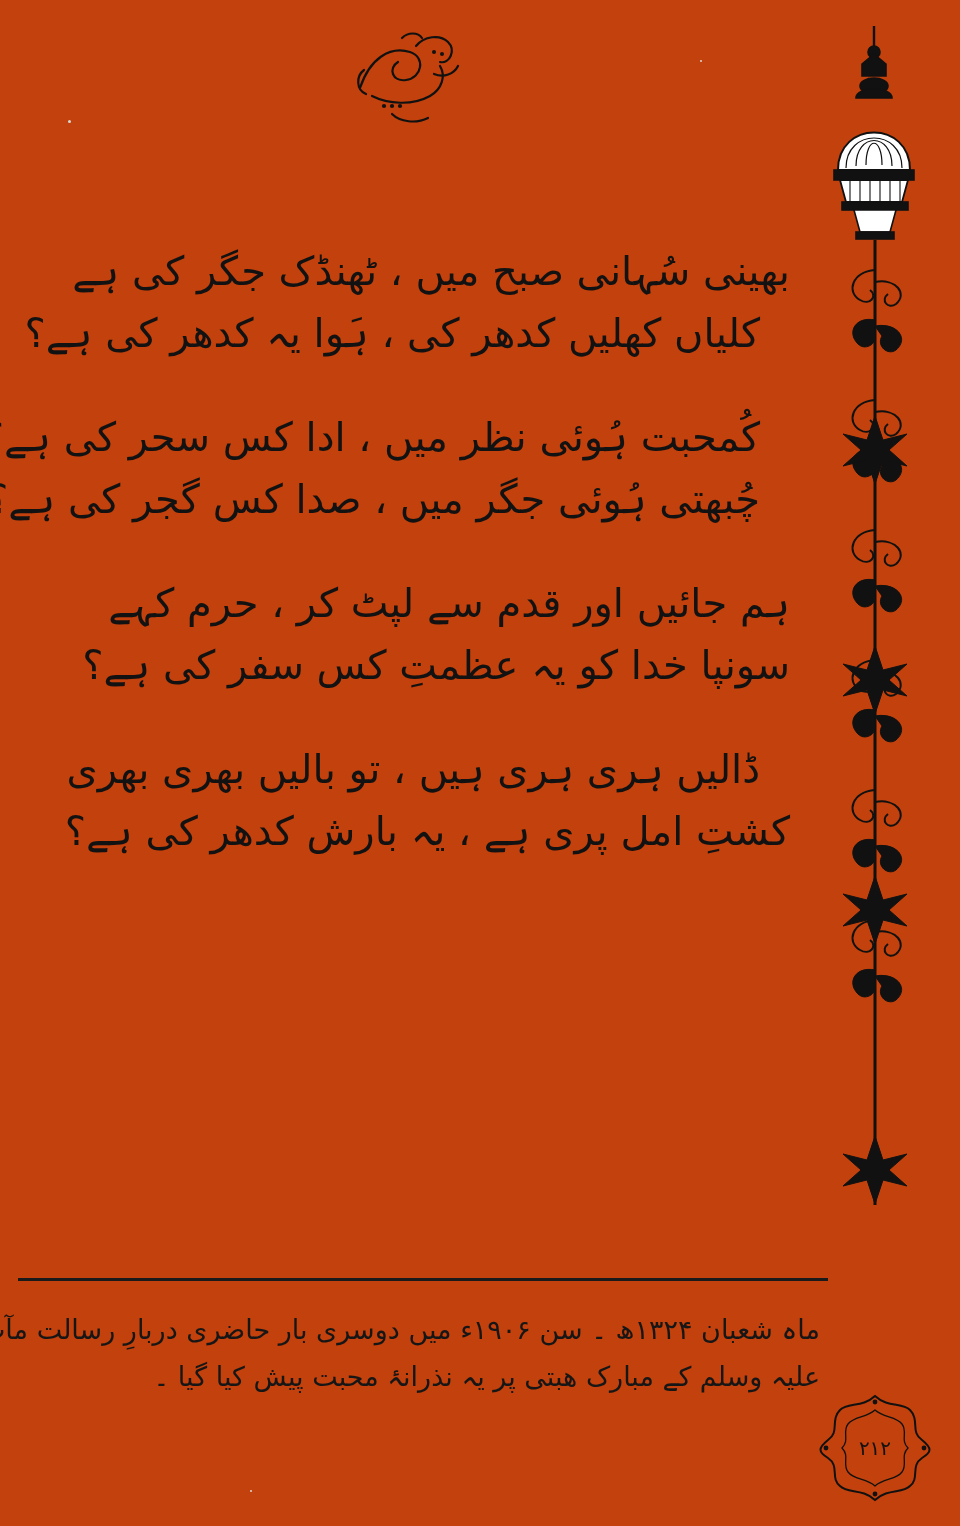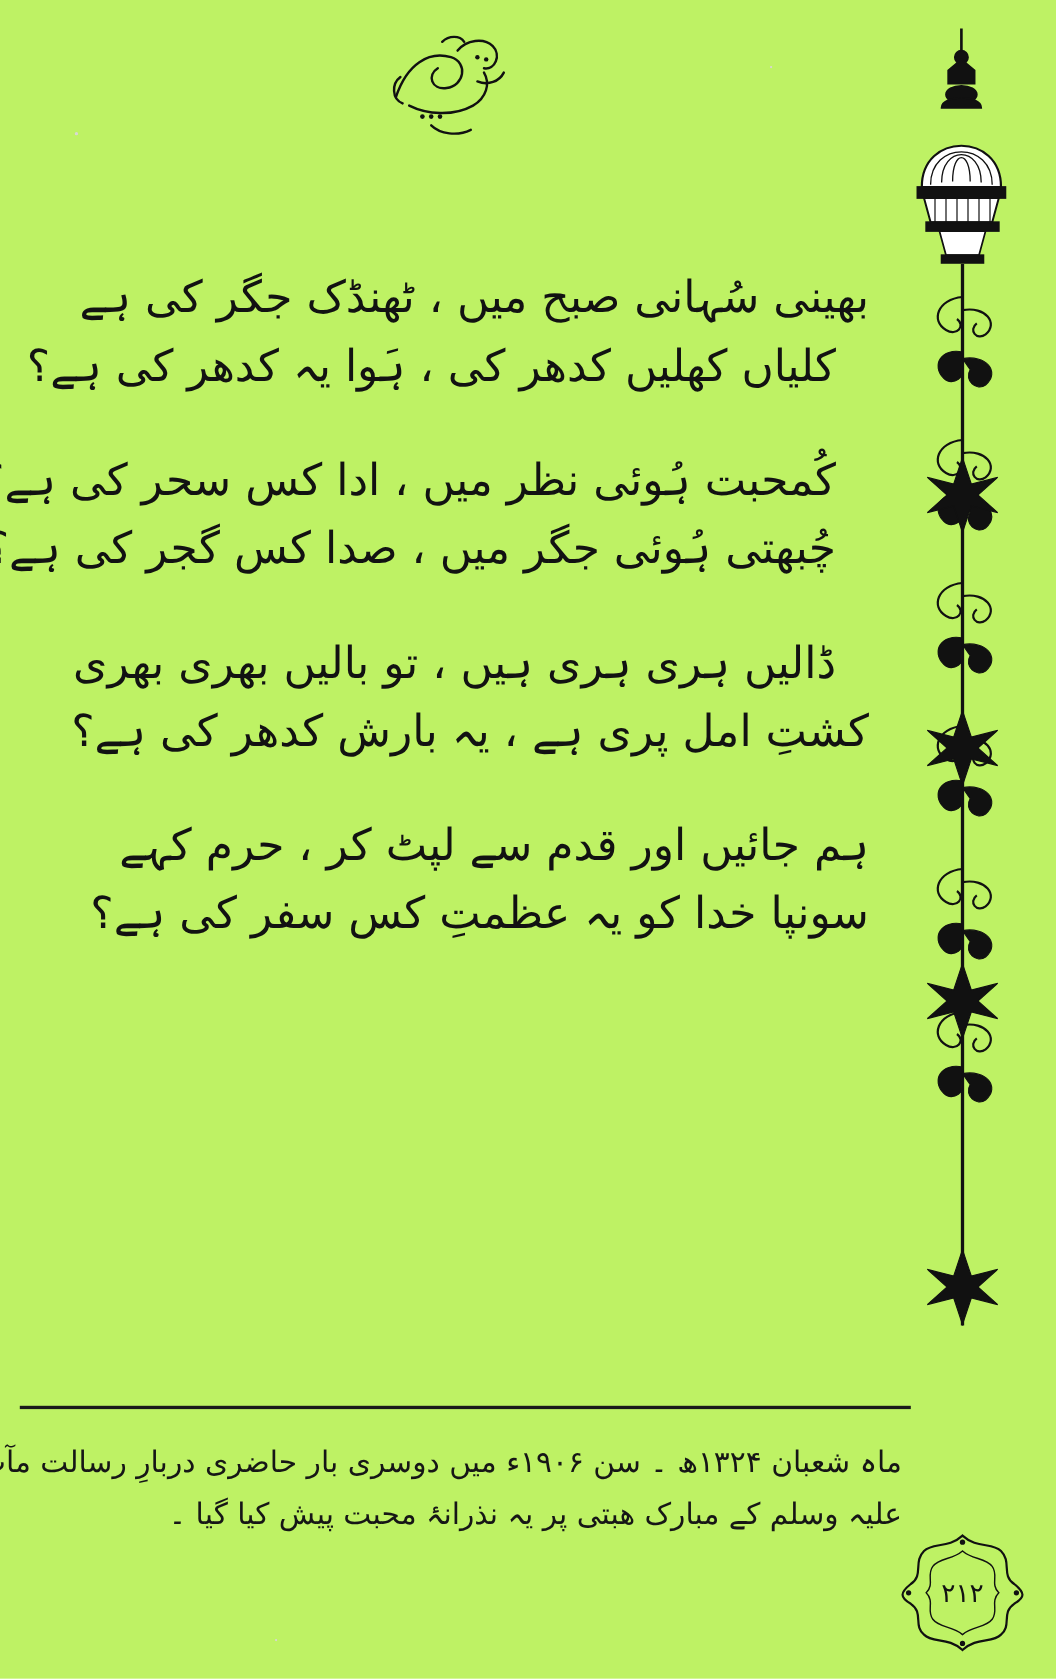--- a/index.html
+++ b/index.html
@@ -12,21 +12,21 @@
     height: 1526px;
     position: relative;
     overflow: hidden;
     font-family: "DejaVu Sans", sans-serif;
     color: #111;
   }
 
   .page {
     position: absolute;
     inset: 0;
-    background: #bef264;
+    background: #c2410c;
   }
 
   
   .emblem {
     position: absolute;
     left: 330px;
     top: 18px;
     width: 150px;
     height: 120px;
     display: flex;
@@ -101,21 +101,21 @@
     top: 1388px;
     width: 130px;
     height: 120px;
     display: flex;
     align-items: center;
     justify-content: center;
   }
   .page-number svg { position: absolute; inset: 0; }
   .page-number-label {
     position: relative;
-    font-size: 24px;
+    font-size: 20px;
     color: #121212;
     letter-spacing: 1px;
   }
 
   
   .speck { position: absolute; background: #d8d8d4; border-radius: 50%; }
 </style>
 </head>
 <body>
 
@@ -239,27 +239,27 @@
       <div class="verse">بھینی سُہانی صبح میں ، ٹھنڈک جگر کی ہے</div>
       <div class="verse indent-1">کلیاں کھلیں کدھر کی ، ہَوا یہ کدھر کی ہے؟</div>
     </div>
 
     <div class="stanza">
       <div class="verse indent-1">کُمحبت ہُوئی نظر میں ، ادا کس سحر کی ہے؟</div>
       <div class="verse indent-1">چُبھتی ہُوئی جگر میں ، صدا کس گجر کی ہے؟</div>
     </div>
 
     <div class="stanza">
+      <div class="verse">ہم جائیں اور قدم سے لپٹ کر ، حرم کہے</div>
+      <div class="verse">سونپا خدا کو یہ عظمتِ کس سفر کی ہے؟</div>
+    </div>
+
+    <div class="stanza">
       <div class="verse indent-1">ڈالیں ہری ہری ہیں ، تو بالیں بھری بھری</div>
       <div class="verse">کشتِ امل پری ہے ، یہ بارش کدھر کی ہے؟</div>
-    </div>
-
-    <div class="stanza">
-      <div class="verse">ہم جائیں اور قدم سے لپٹ کر ، حرم کہے</div>
-      <div class="verse">سونپا خدا کو یہ عظمتِ کس سفر کی ہے؟</div>
     </div>
 
   </div>
 
   <div class="divider"></div>
 
   <div class="footnote">
     <div class="footnote-line">ماہ شعبان ۱۳۲۴ھ ۔ سن ۱۹۰۶ء میں دوسری بار حاضری دربارِ رسالت مآب صلی اللہ</div>
     <div class="footnote-line">علیہ وسلم کے مبارک ھبتی پر یہ نذرانۂ محبت پیش کیا گیا ۔</div>
   </div>

